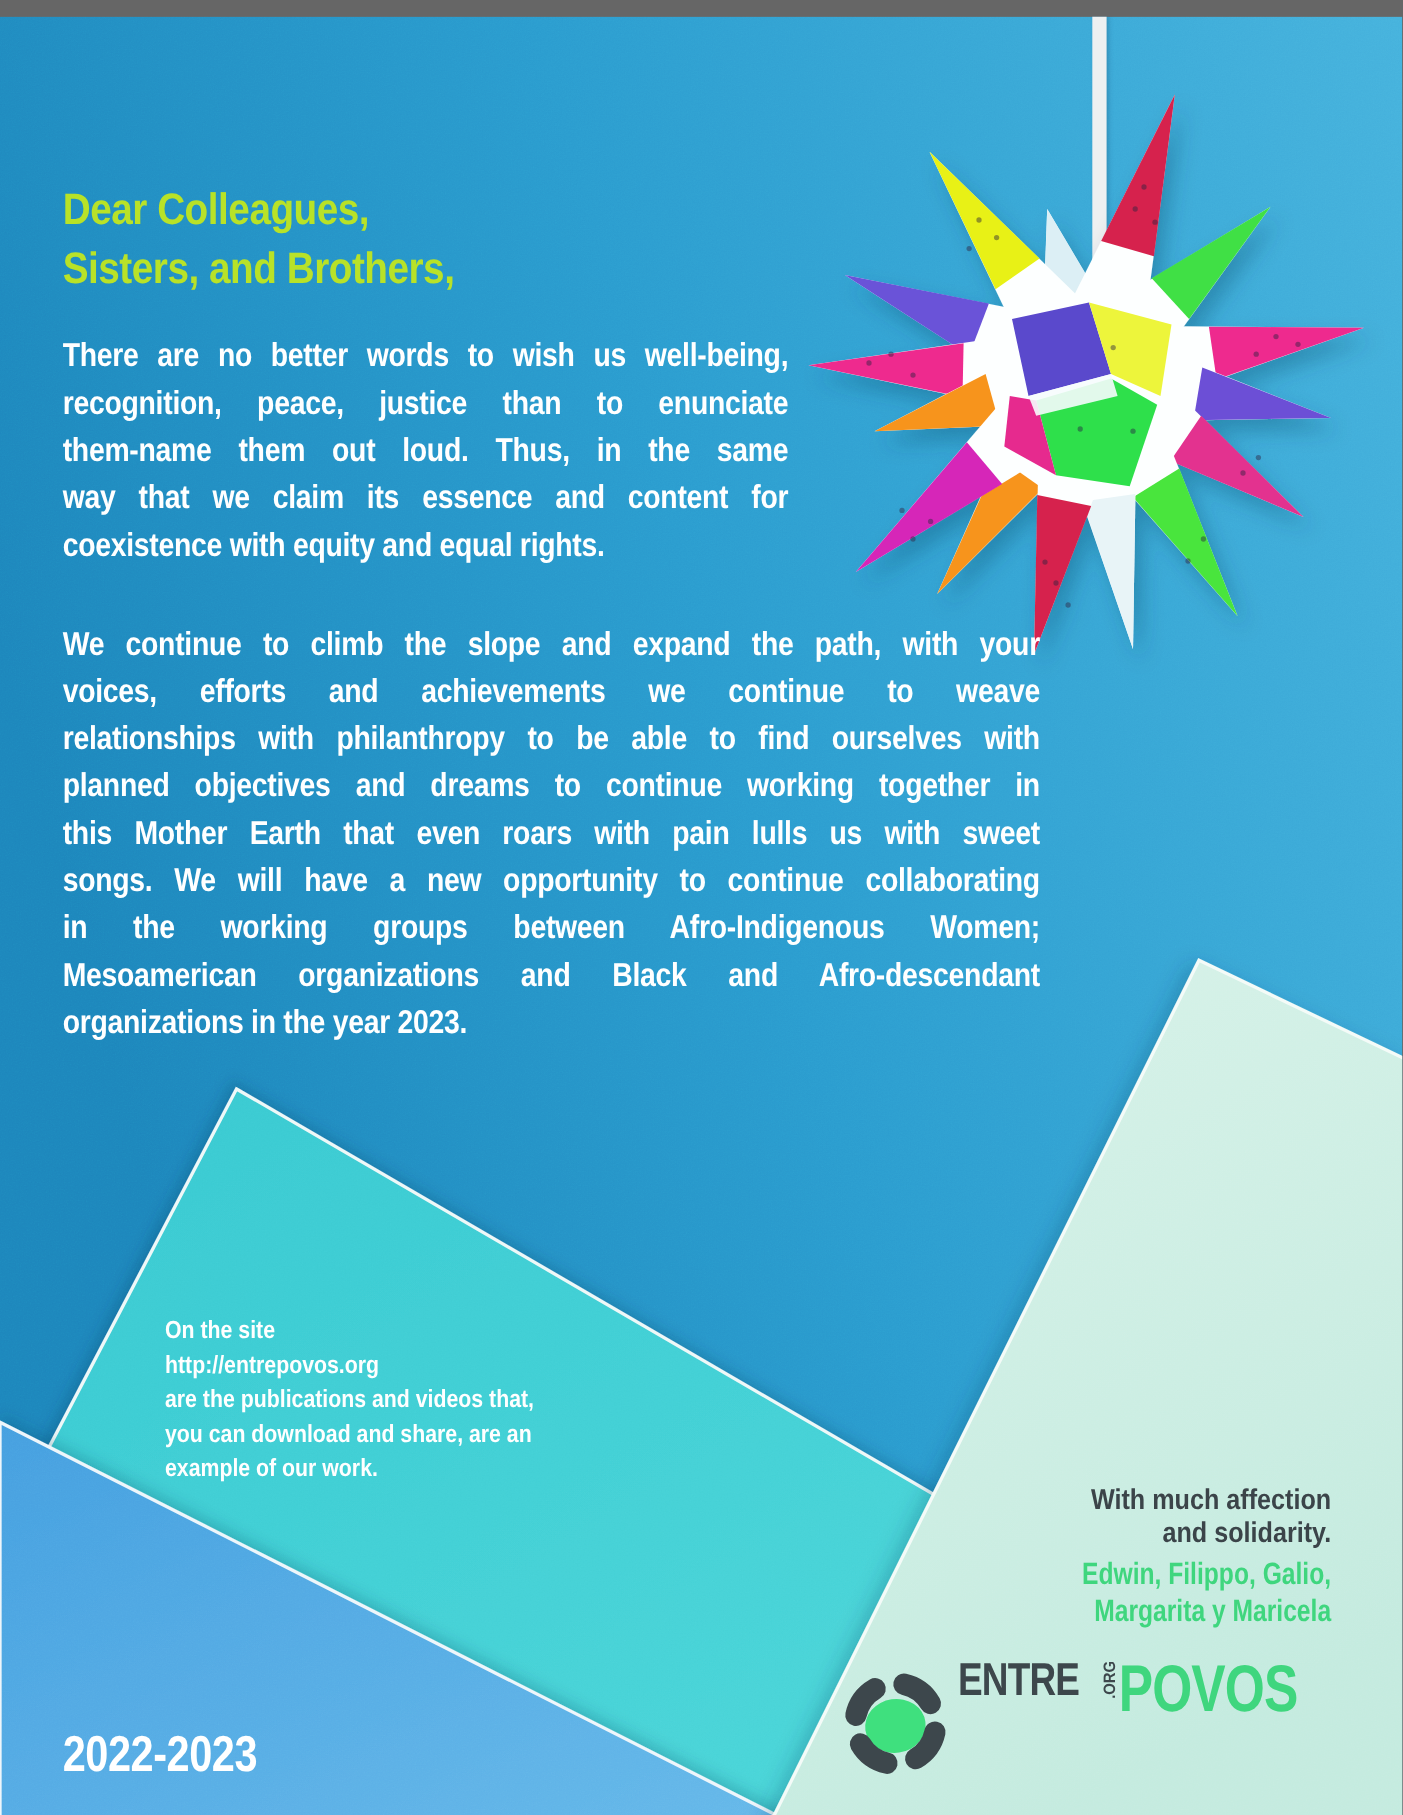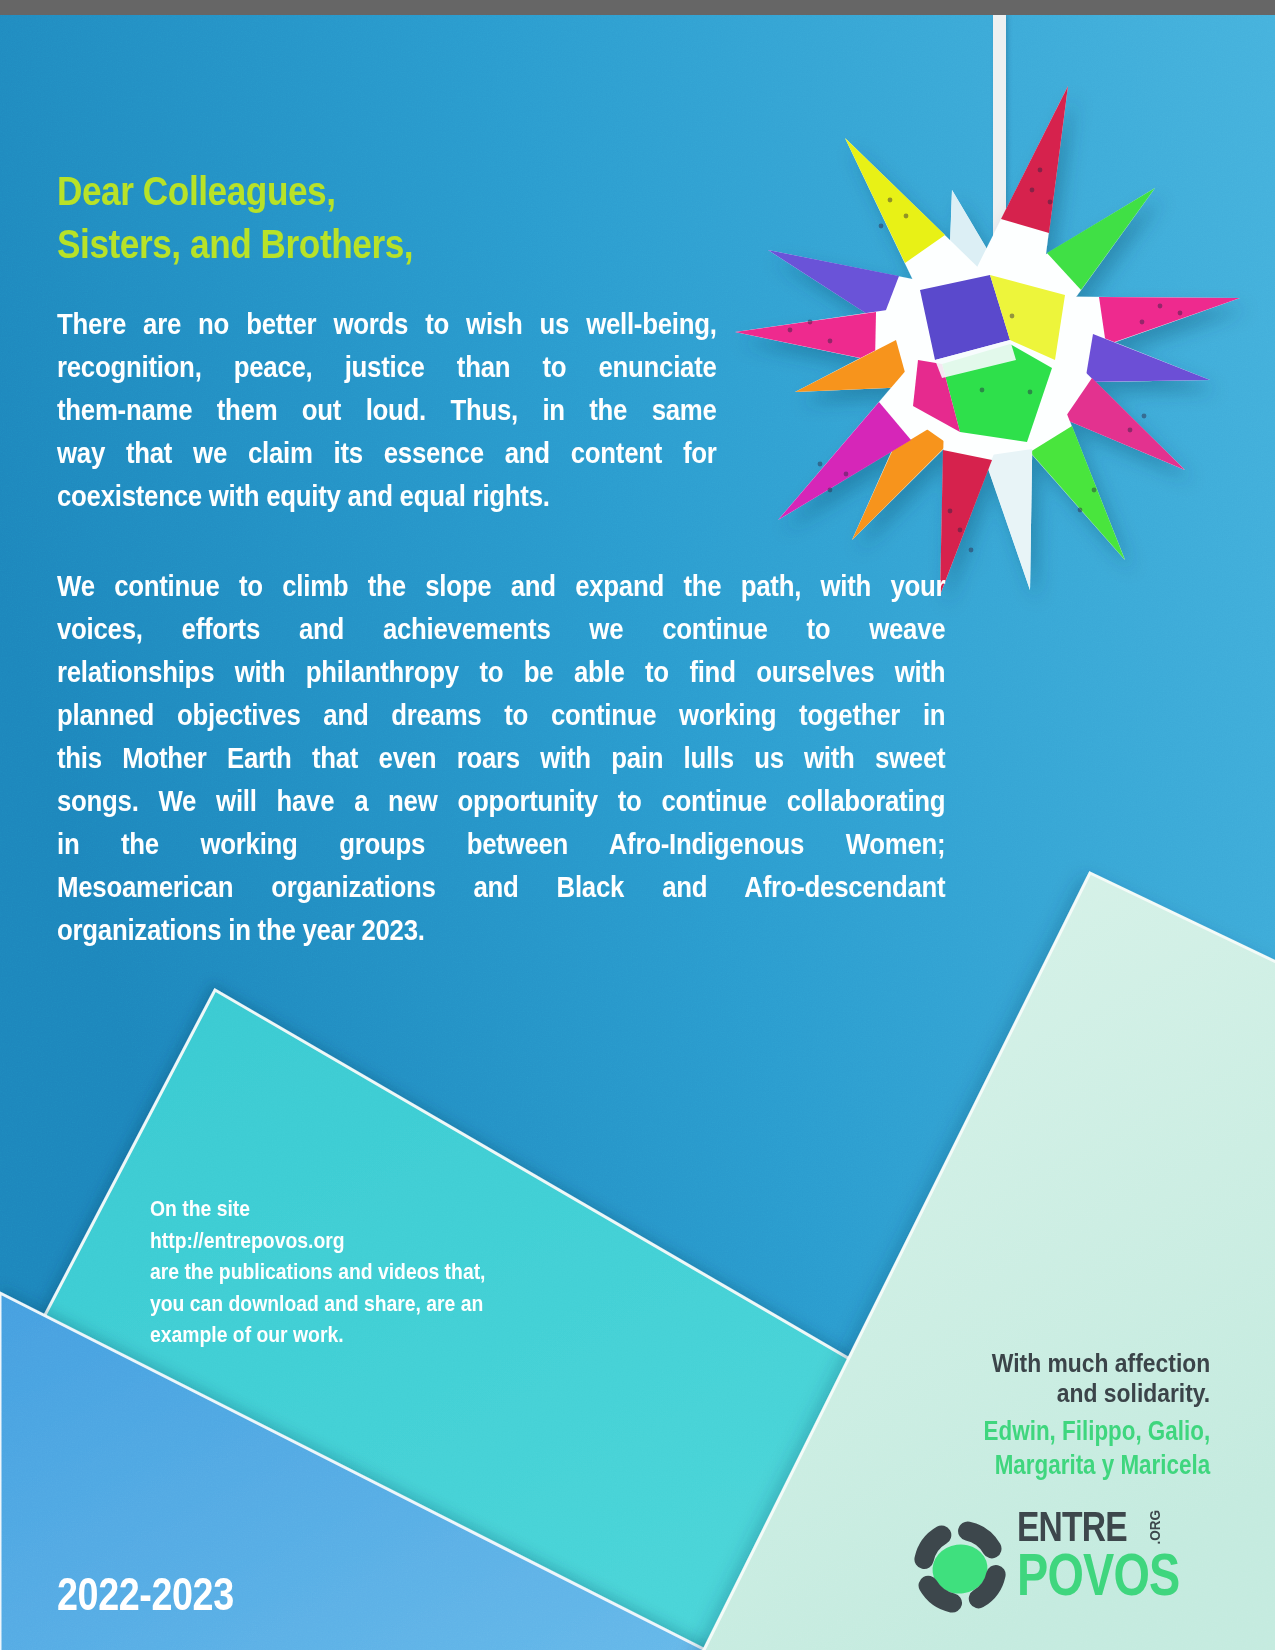--- a/index.html
+++ b/index.html
@@ -26,21 +26,21 @@
   .jl-last{text-align:justify;text-align-last:left;}
   #site-note{left:150px;top:1178px;width:470px;font-size:22.5px;line-height:31.5px;
              transform:scaleX(.86);}
   #closing{right:65px;top:1333px;font-size:26px;line-height:30px;text-align:right;
            transform:scaleX(.88);white-space:nowrap;}
   #names{right:65px;top:1399px;font-size:28px;line-height:34px;text-align:right;
          transform:scaleX(.80);white-space:nowrap;}
   #years{left:57px;top:1552px;font-size:46px;transform:scaleX(.82);letter-spacing:-0.5px;}
   #logo{position:absolute;right:50px;top:1492px;z-index:3;display:flex;align-items:flex-start;}
   #logo-mark{width:102px;height:108px;margin-right:6px;margin-top:6px;}
-  #logo-text{display:flex;flex-direction:column;}
+  #logo-text{display:flex;flex-direction:row;}
   #logo-top{display:flex;align-items:flex-start;}
   #logo-entre{font-size:42px;line-height:40px;letter-spacing:-1px;
               transform:scaleX(.80);transform-origin:0 0;white-space:nowrap;}
   #logo-org{font-size:15px;letter-spacing:0;writing-mode:vertical-rl;
             transform:rotate(180deg) scaleY(.9);margin-left:-6px;margin-top:1px;line-height:14px;}
   #logo-povos{font-size:60px;line-height:52px;letter-spacing:-1px;margin-top:2px;
               transform:scaleX(.78);transform-origin:0 0;white-space:nowrap;}
 </style>
 </head>
 <body>

